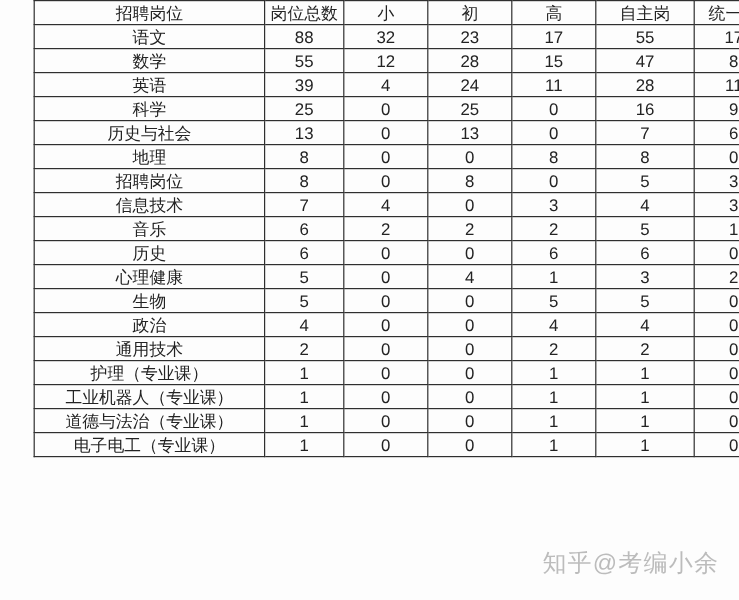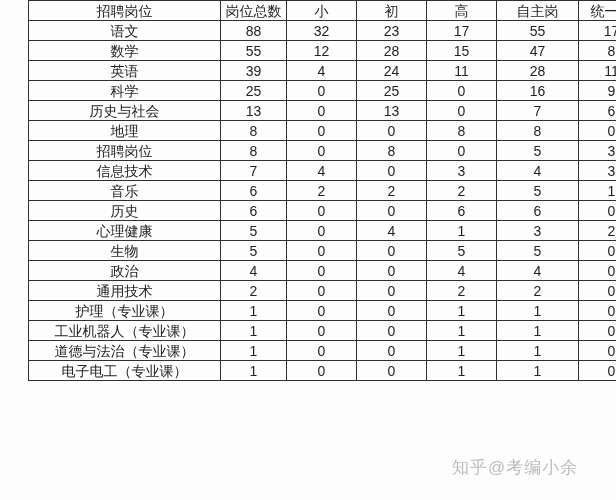--- a/index.html
+++ b/index.html
@@ -41,21 +41,21 @@
     font-weight: normal;
     color: #232323;
     white-space: nowrap;
     overflow: hidden;
   }
   .watermark {
     position: absolute;
     left: 452px;
     top: 456px;
     width: 164px;
-    font-size: 17px;
+    font-size: 20px;
     letter-spacing: 1px;
     color: rgba(148, 148, 148, 0.62);
     pointer-events: none;
     white-space: nowrap;
   }
 </style>
 </head>
 <body>
 
 <div class="page">

